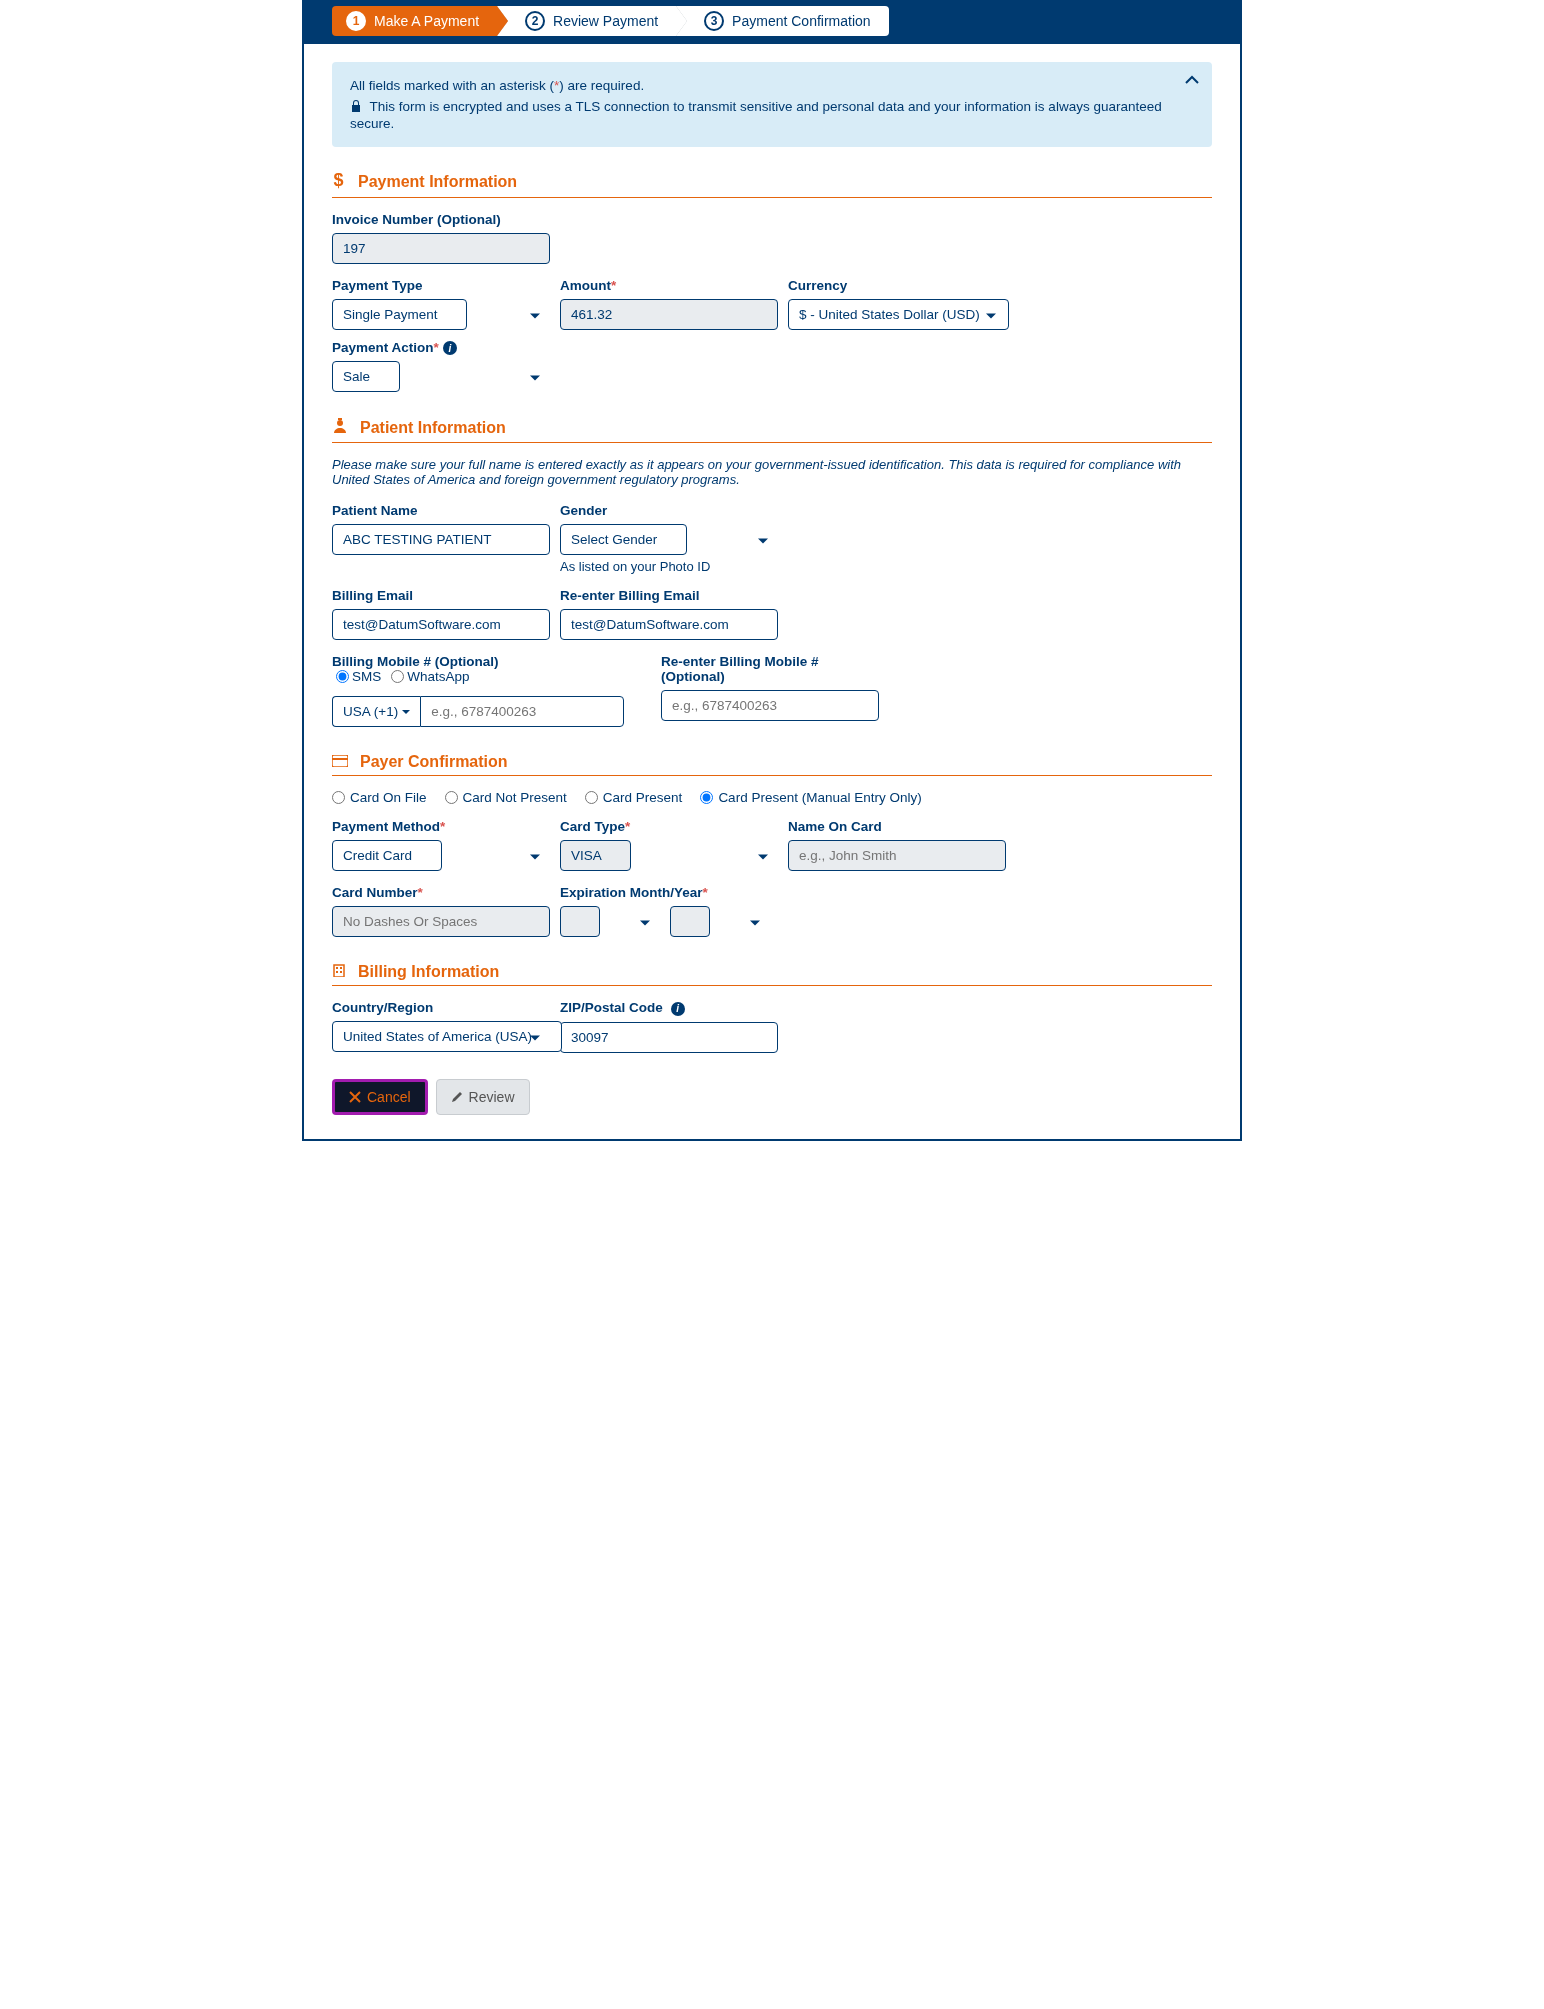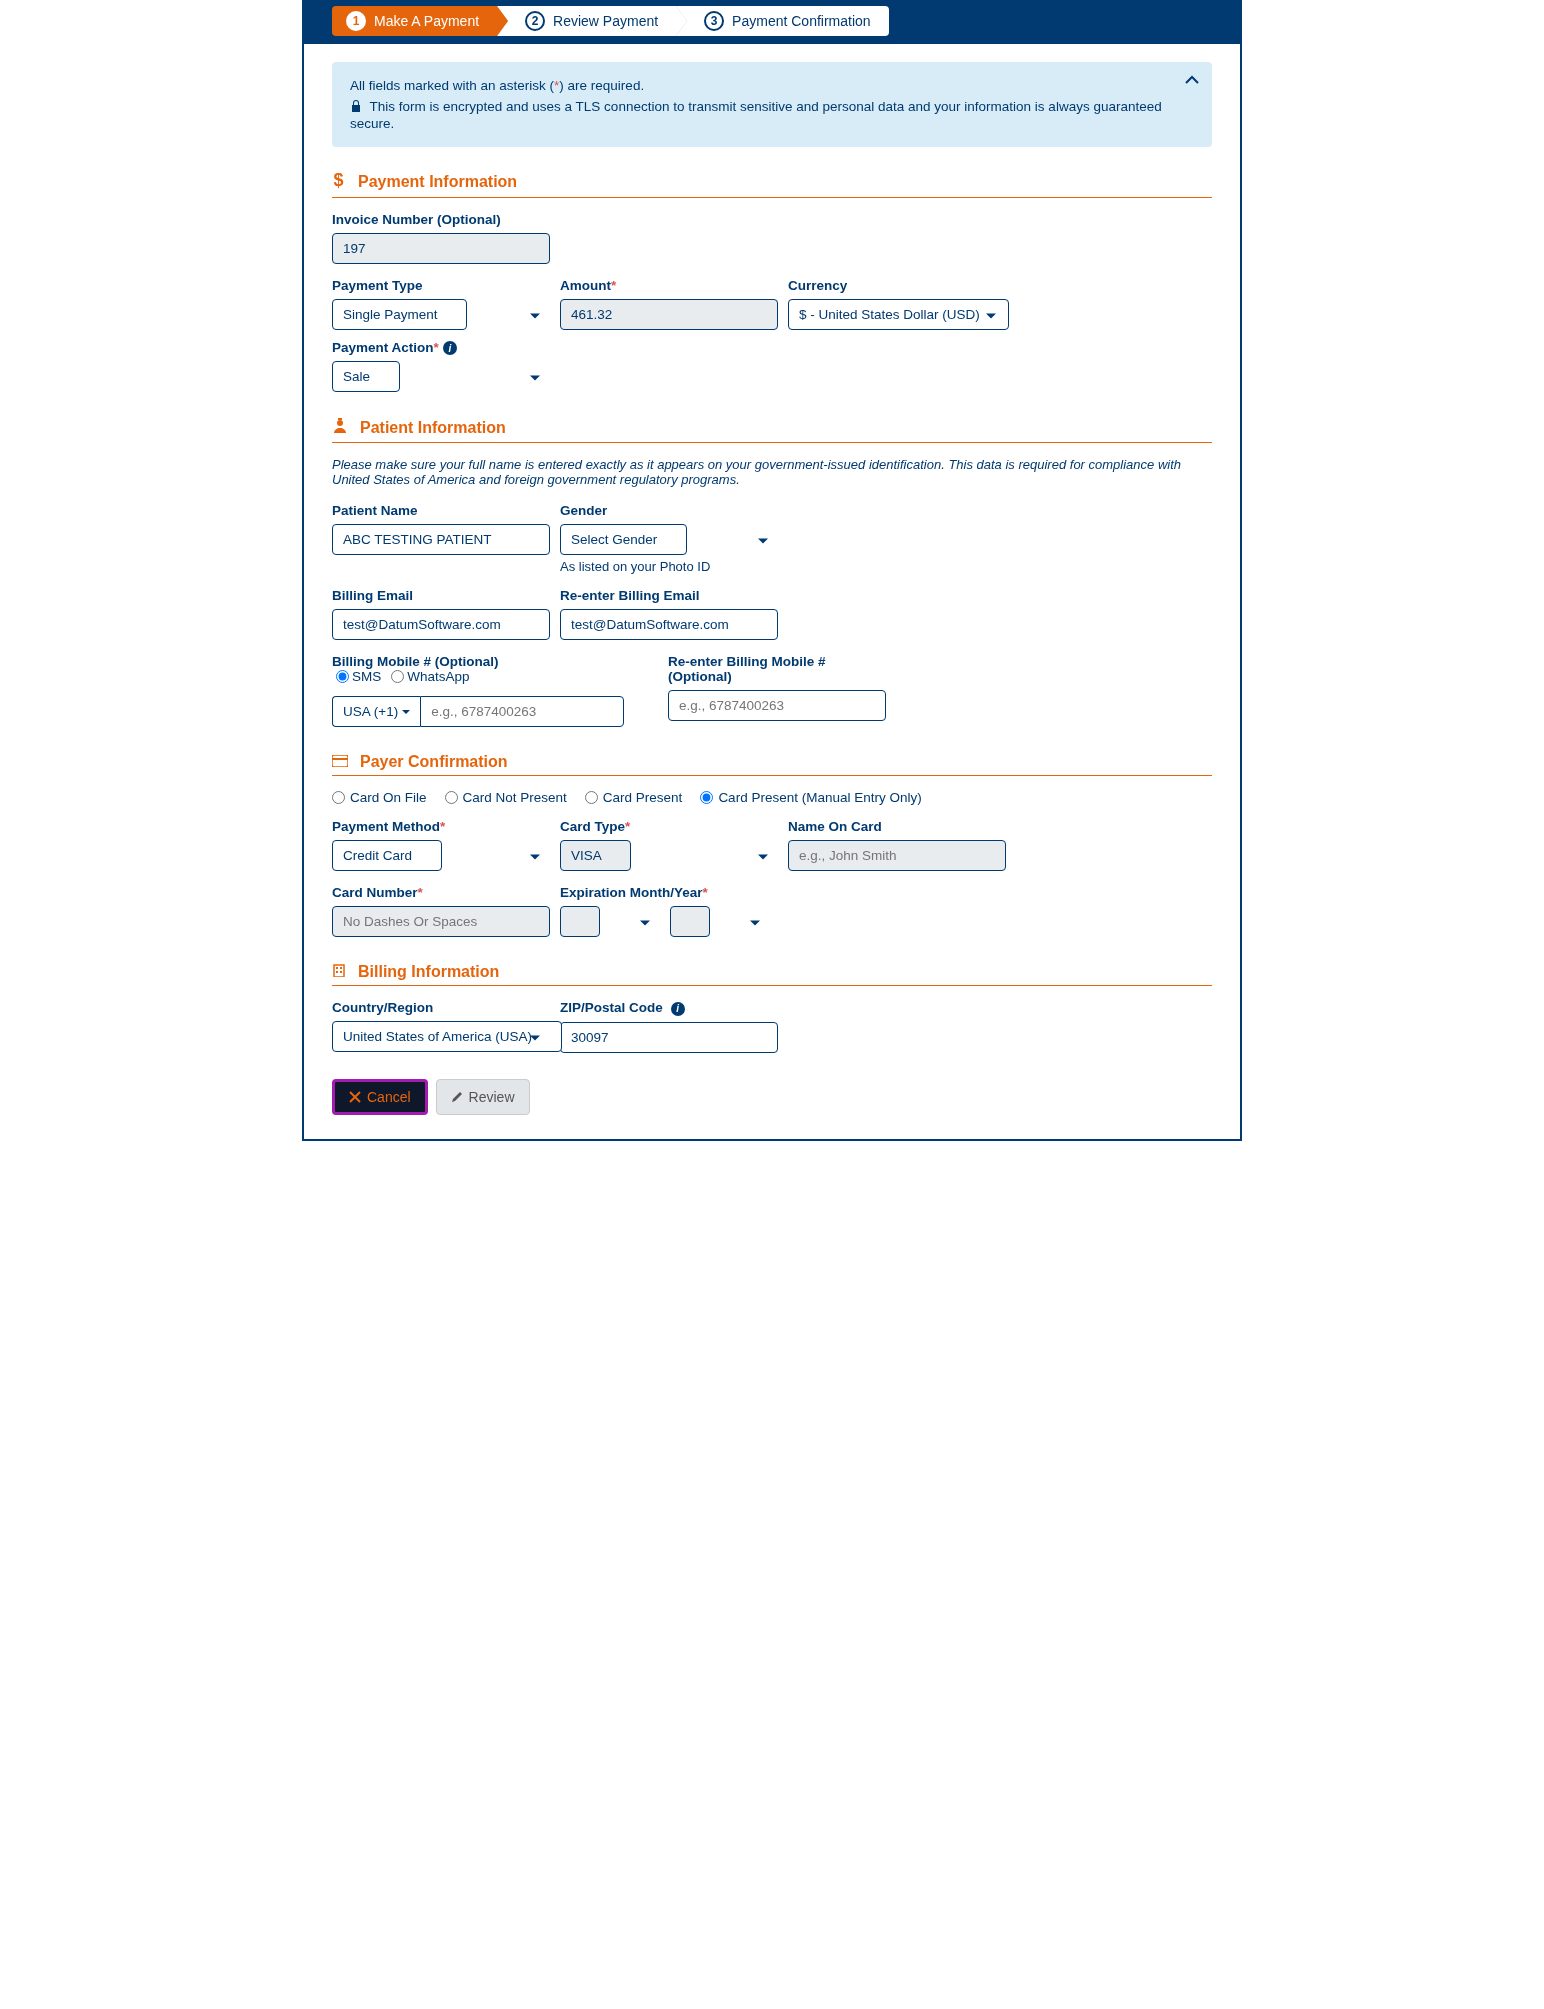--- a/index.html
+++ b/index.html
@@ -309,21 +309,21 @@
           <div class="phone-group">
             <div class="cc-btn">
               <span>USA (+1)</span>
               <svg width="8" height="8" viewBox="0 0 8 8">
                   <path d="M0 2l4 4 4-4" fill="#003a70"></path>
                 </svg>
             </div>
             <input type="text" style="width: 210px;" placeholder="e.g., 6787400263">
           </div>
         </div>
-        <div class="field" style="width:218px; margin-left:34px;">
+        <div class="field" style="width:218px; margin-left:27px;">
           <label>Re-enter Billing Mobile # (Optional)</label>
           <input type="text" placeholder="e.g., 6787400263" style="">
         </div>
       </div>
     </div>
 
     <div class="section">
       <div class="section-head">
         <span class="ic">
           <svg width="16" height="12" viewBox="0 0 16 12">

